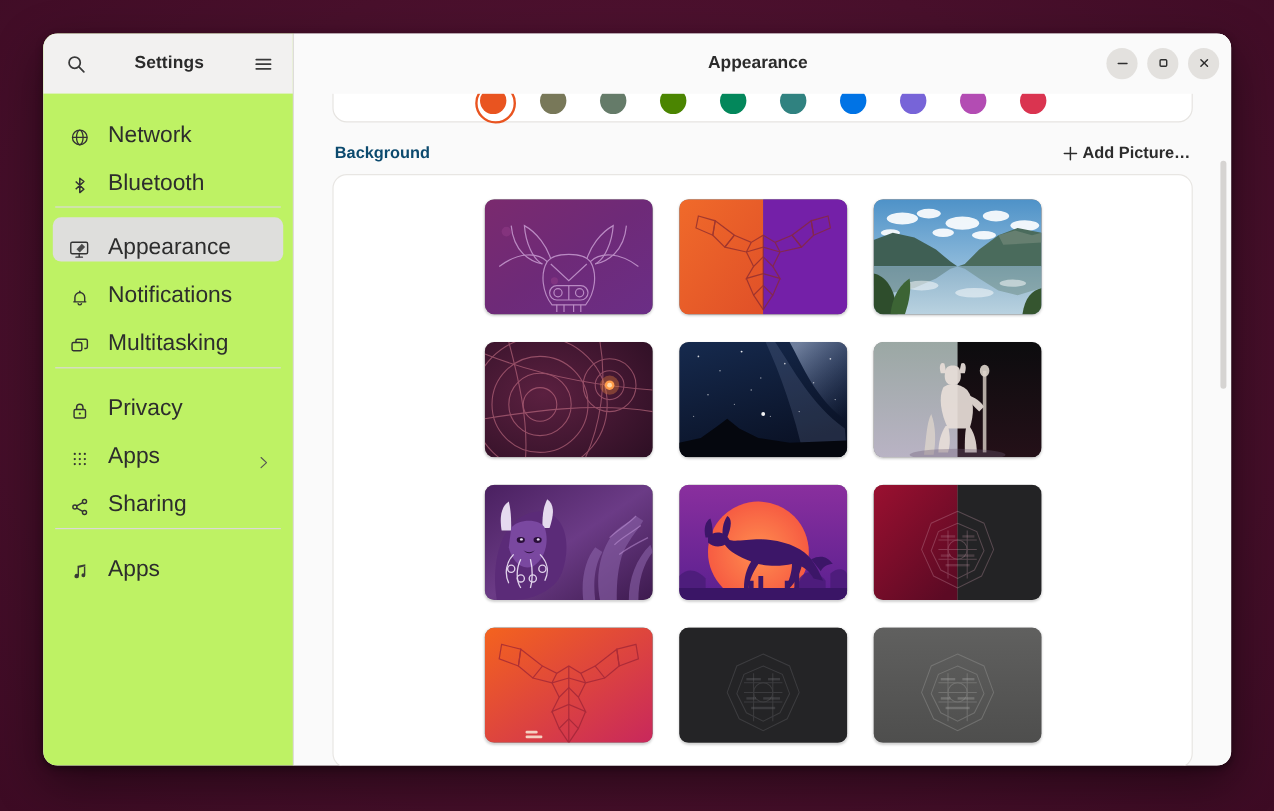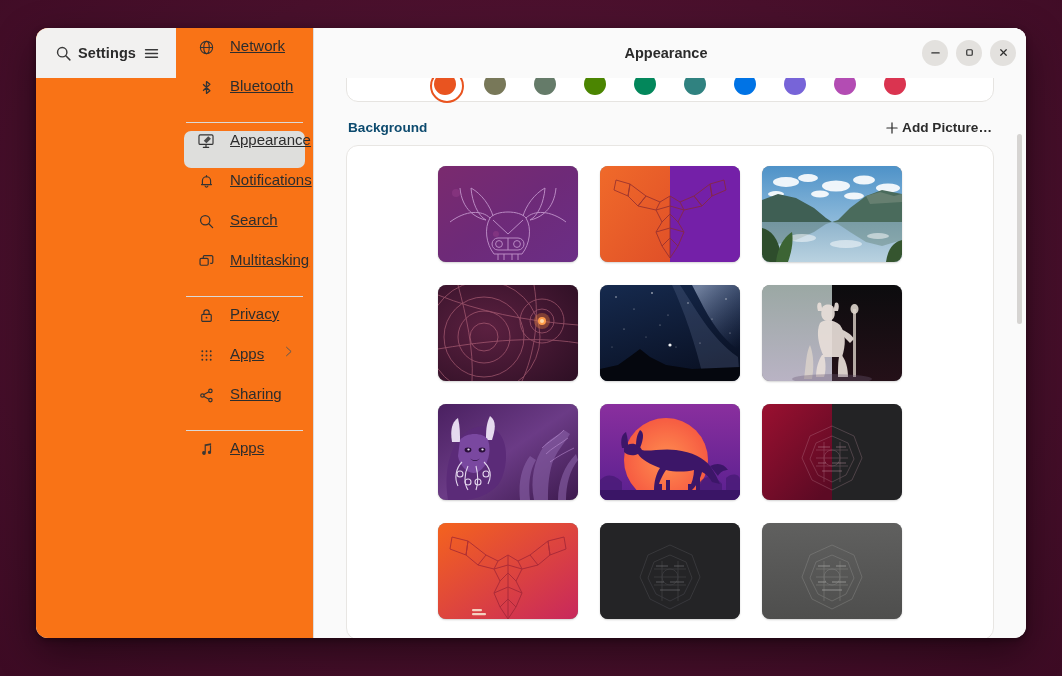--- a/index.html
+++ b/index.html
@@ -21,25 +21,25 @@
     width: 990px; height: 610px;
     border-radius: 12px;
     overflow: hidden;
     box-shadow: 0 14px 40px rgba(0,0,0,.45), 0 2px 6px rgba(0,0,0,.35);
     display: flex;
     background: #fafafa;
   }
 
   
   #sidebar {
-    width: 278px;
-    background: #f97316;
+    width: 209px;
+    background: #bef264;
     border-right: 1px solid #dedcda;
     display: flex;
-    flex-direction: row;
+    flex-direction: column;
     flex: none;
   }
   .sb-header {
     height: 50px;
     display: flex;
     align-items: center;
     padding: 0 10px 0 12px;
     background: #f2f1f0;
     flex: none;
   }
@@ -58,28 +58,27 @@
     color: #3a3a3a;
     flex: none;
   }
   .sb-list {
     flex: 1;
     padding: 6px 8px 0 8px;
     overflow: hidden;
   }
   .sb-item {
     display: flex;
-    align-items: flex-start;
+    align-items: flex-end;
     height: 37px;
     margin: 3px 0;
     padding: 0 10px 0 12px;
     border-radius: 7px;
     color: #2d2d2d;
-    font-size: 15px;
-    text-decoration: underline;
+    font-size: 19px;
   }
   .sb-item.selected { background: #dededc; }
   .sb-icon {
     width: 20px; height: 20px;
     margin-right: 14px;
     display: flex; align-items: center; justify-content: center;
     color: #333;
     flex: none;
   }
   .sb-label { flex: 1; white-space: nowrap; }
@@ -277,29 +276,20 @@
         <span class="sb-icon">
           <svg width="17" height="17" viewBox="0 0 20 20" fill="none" stroke="currentColor" stroke-width="1.4" stroke-linejoin="round">
             <path d="M5.2 13.6 V9.2 a4.8 4.8 0 0 1 9.6 0 v4.4 h1.1 H4.1 z"></path>
             <path d="M8.4 15.4 a1.7 1.7 0 0 0 3.2 0" stroke-linecap="round"></path>
             <line x1="10" y1="3.1" x2="10" y2="4.4" stroke-linecap="round"></line>
           </svg>
         </span>
         <span class="sb-label">Notifications</span>
       </div>
 
-      <div class="sb-item">
-        <span class="sb-icon">
-          <svg width="17" height="17" viewBox="0 0 20 20" fill="none" stroke="currentColor" stroke-width="1.5">
-            <circle cx="8.5" cy="8.5" r="5.5"></circle>
-              <line x1="12.7" y1="12.7" x2="17.2" y2="17.2" stroke-linecap="round"></line>
-          </svg>
-        </span>
-        <span class="sb-label">Search</span>
-      </div>
 
       <div class="sb-item">
         <span class="sb-icon">
           <svg width="17" height="17" viewBox="0 0 20 20" fill="none" stroke="currentColor" stroke-width="1.4" stroke-linejoin="round">
             <rect x="2.4" y="6.4" width="9.6" height="8" rx="1.4"></rect>
             <path d="M6.2 6.4 V4.6 a1.4 1.4 0 0 1 1.4 -1.4 h8.4 a1.4 1.4 0 0 1 1.4 1.4 v6.2 a1.4 1.4 0 0 1 -1.4 1.4 h-1.6"></path>
           </svg>
         </span>
         <span class="sb-label">Multitasking</span>
       </div>

